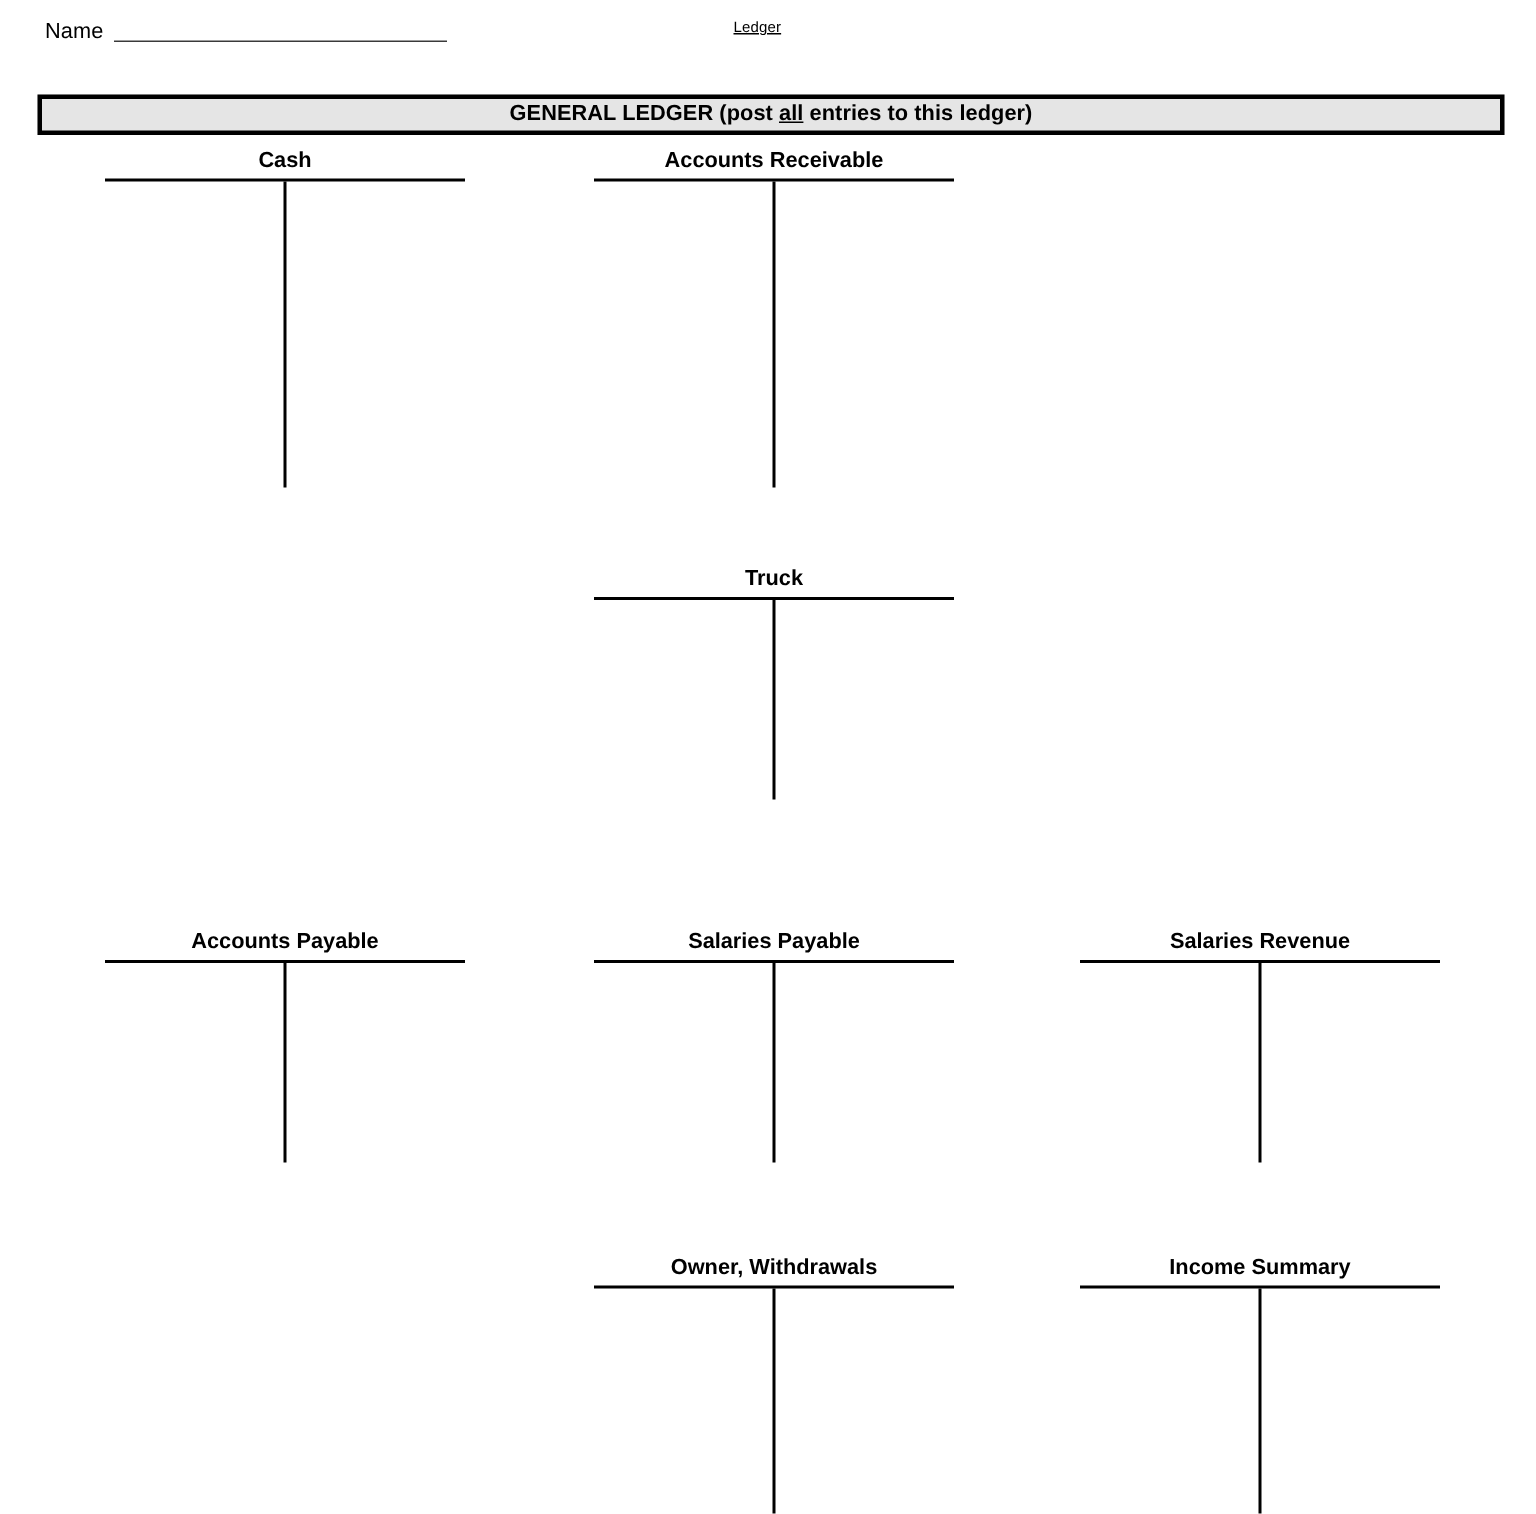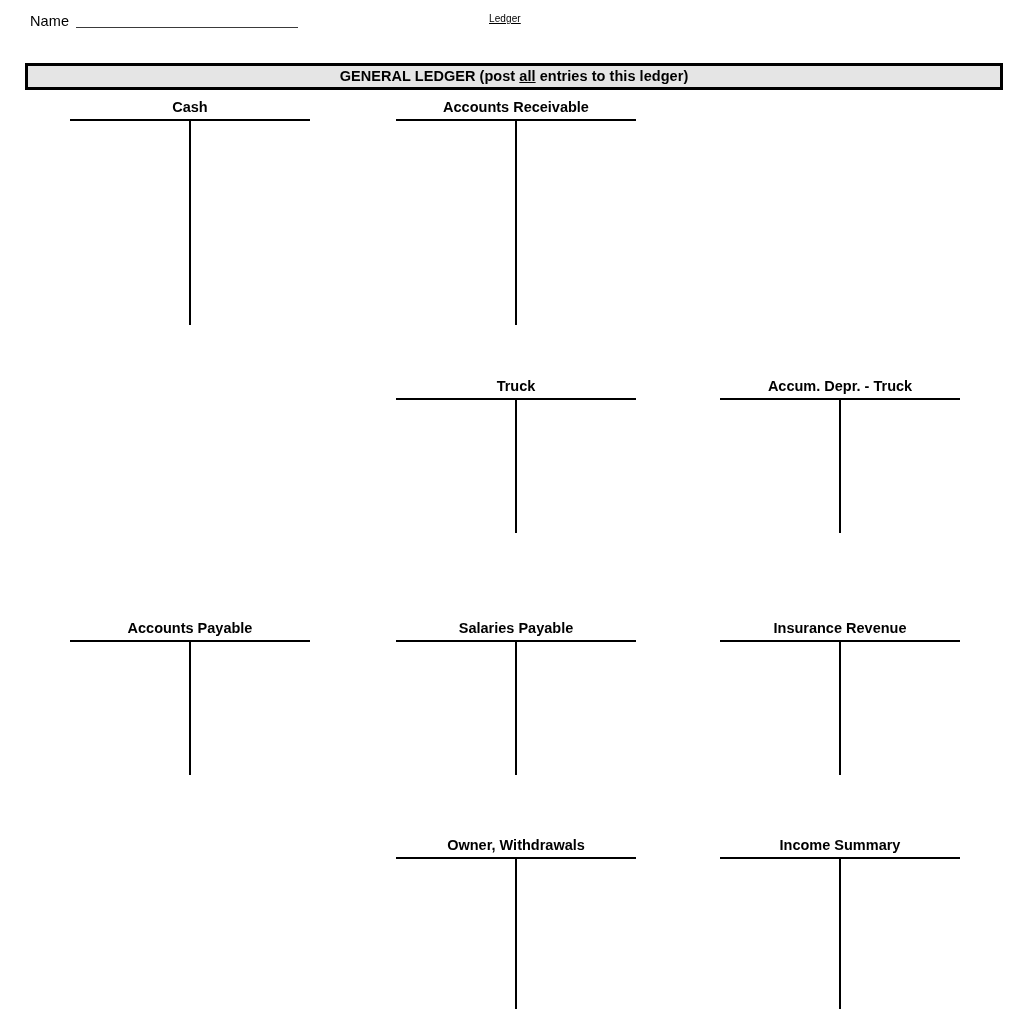--- a/index.html
+++ b/index.html
@@ -163,38 +163,33 @@
     <div class="t-title">Accounts Receivable</div>
     <div class="t-rule"></div>
     <div class="t-stem"></div>
   </div>
 
   <div class="t-account col-2 row-2">
     <div class="t-title">Truck</div>
     <div class="t-rule"></div>
     <div class="t-stem"></div>
   </div>
-  <div class="t-account col-3 row-2">
-    <div class="t-title">Accum. Depr. - Truck</div>
-    <div class="t-rule"></div>
-    <div class="t-stem"></div>
-  </div>
 
   <div class="t-account col-1 row-3">
     <div class="t-title">Accounts Payable</div>
     <div class="t-rule"></div>
     <div class="t-stem"></div>
   </div>
   <div class="t-account col-2 row-3">
     <div class="t-title">Salaries Payable</div>
     <div class="t-rule"></div>
     <div class="t-stem"></div>
   </div>
   <div class="t-account col-3 row-3">
-    <div class="t-title">Insurance Revenue</div>
+    <div class="t-title">Salaries Revenue</div>
     <div class="t-rule"></div>
     <div class="t-stem"></div>
   </div>
 
   <div class="t-account col-2 row-4">
     <div class="t-title">Owner, Withdrawals</div>
     <div class="t-rule"></div>
     <div class="t-stem"></div>
   </div>
   <div class="t-account col-3 row-4">

